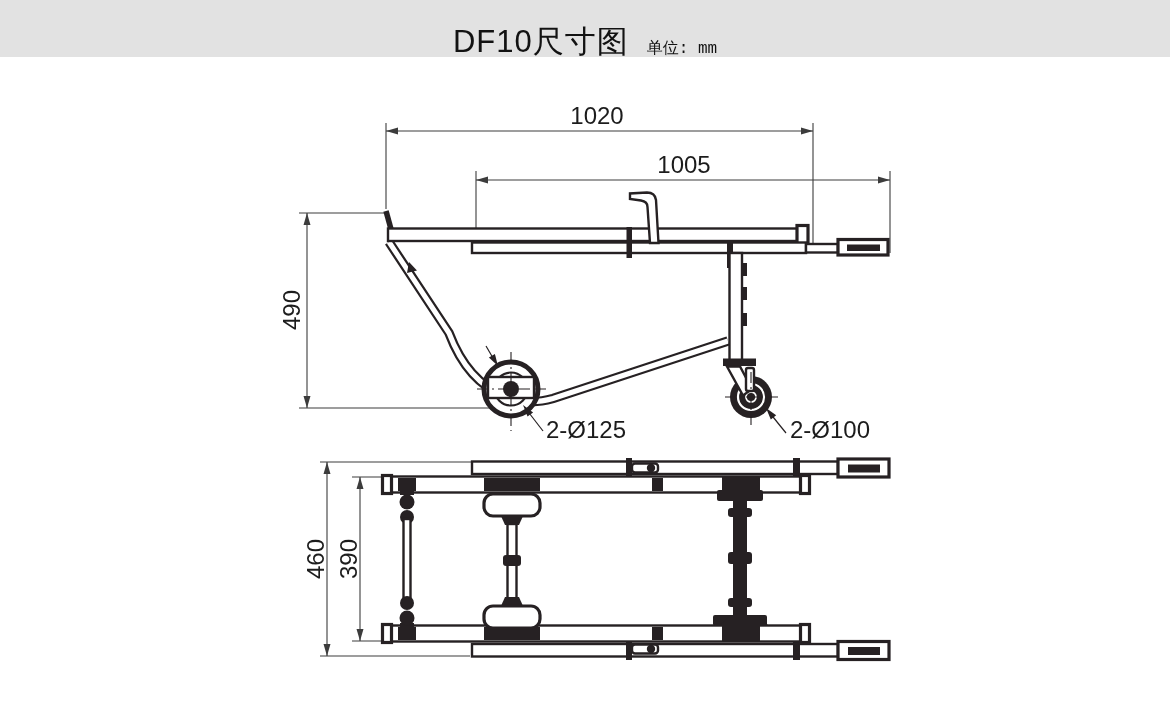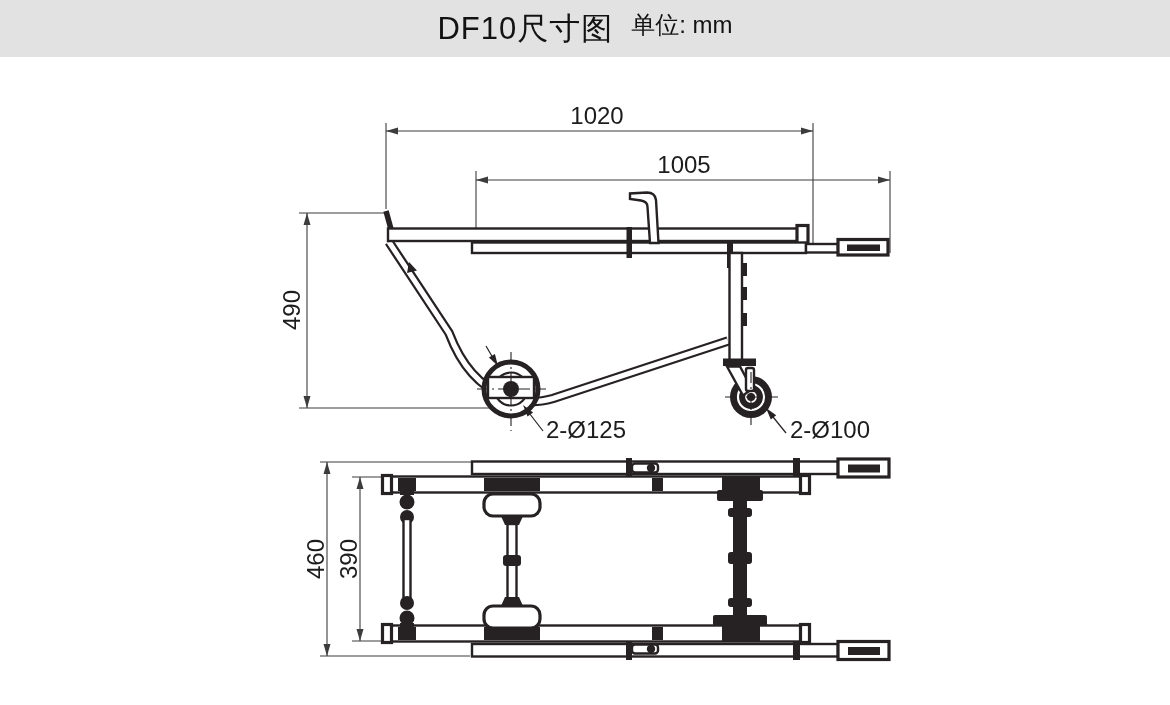--- a/index.html
+++ b/index.html
@@ -5,23 +5,23 @@
   :root{
     --background:#ffffff;
     --header_bg:#e2e2e2;
     --line:#262123;
     --dim_line:#3c3c3c;
   }
   html,body{margin:0;padding:0;background:#fff;}
   .page{position:relative;width:1170px;height:705px;background:var(--background);
         overflow:hidden;font-family:"Liberation Sans",sans-serif;}
   .titlebar{position:absolute;top:0;left:0;width:100%;height:57px;background:var(--header_bg);
-        display:flex;justify-content:center;align-items:flex-start;padding-top:13px;box-sizing:border-box;}
+        display:flex;justify-content:center;align-items:flex-end;padding-top:13px;box-sizing:border-box;}
   .title{font-size:31px;color:#121212;font-weight:500;letter-spacing:1px;line-height:1;}
-  .unit{font-size:24px;color:#121212;margin-left:18px;line-height:1;}
+  .unit{font-size:16px;color:#121212;margin-left:18px;line-height:1;font-family:Liberation Mono, monospace;}
   svg.drawing{position:absolute;left:0;top:0;}
   
   .tube{fill:#ffffff;stroke:var(--line);stroke-width:2.4;}
   .tube3{fill:#ffffff;stroke:var(--line);stroke-width:3.2;}
   .blk{fill:var(--line);stroke:none;}
   .curveOut{fill:none;stroke:var(--line);stroke-width:9.5;}
   .curveIn{fill:none;stroke:#ffffff;stroke-width:5;}
   .dim line{stroke:var(--dim_line);stroke-width:1.1;}
   .dim polygon{fill:var(--dim_line);stroke:none;}
   .leader{stroke:var(--line);stroke-width:1.2;fill:none;}

